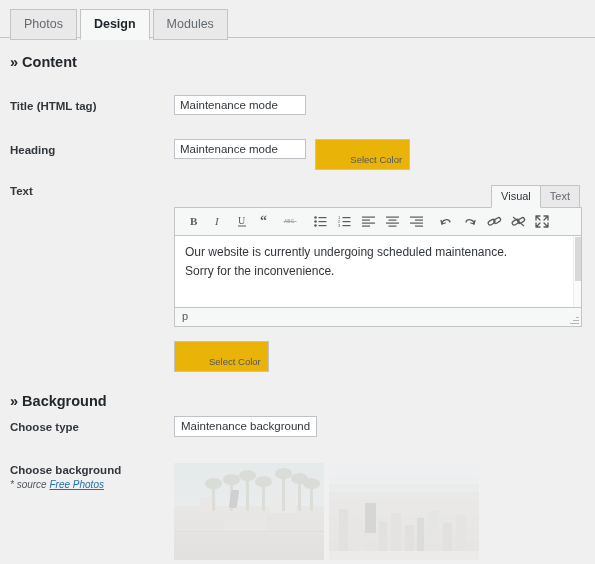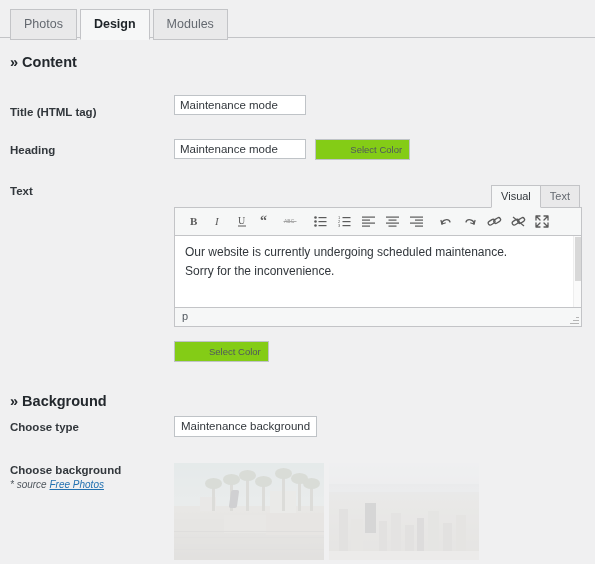--- a/index.html
+++ b/index.html
@@ -106,23 +106,23 @@
     background: #fff;
     font-size: 11.5px;
     color: #32373c;
     cursor: pointer;
   }
 
   
   .colorpicker {
     display: inline-flex;
     align-items: flex-end;
-    height: 21px;
+    height: 31px;
     border: 1px solid #bfc3c7;
-    background: #84cc16;
+    background: #eab308;
     vertical-align: top;
     cursor: pointer;
   }
   .swatch {
     width: 27px;
     border-right: 1px solid #dcdcde;
   }
   .swatch-btn {
     padding: 0 7px;
     line-height: 19px;
@@ -288,21 +288,21 @@
 </head>
 <body>
 
 <div class="tabbar">
   <div class="tab">Photos</div><div class="tab active">Design</div><div class="tab">Modules</div>
 </div>
 
 <div class="section-head" id="sec-content">» Content</div>
 
 <div class="row" style="top:95px;">
-  <div class="label" style="top:10px;">Title (HTML tag)</div>
+  <div class="label" style="top:4px;">Title (HTML tag)</div>
   <div class="field">
     <input class="txt" type="text" value="Maintenance mode" style="">
   </div>
 </div>
 
 <div class="row" style="top:139px;">
   <div class="label" style="top:4px;">Heading</div>
   <div class="field">
     <input class="txt" type="text" value="Maintenance mode" style="">
     <span class="colorpicker" style="margin-left:6px;">

